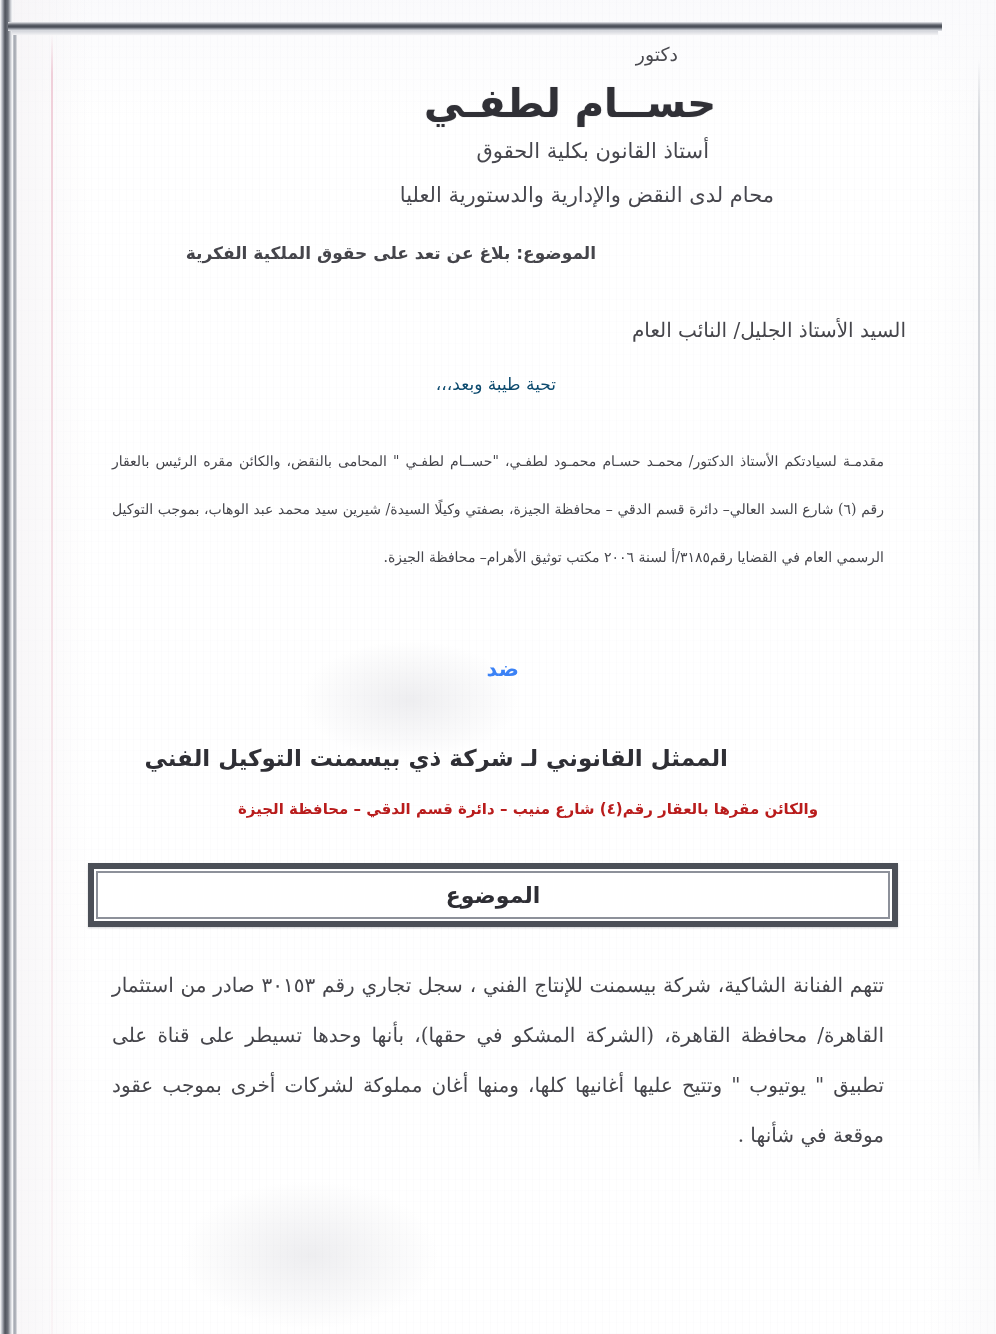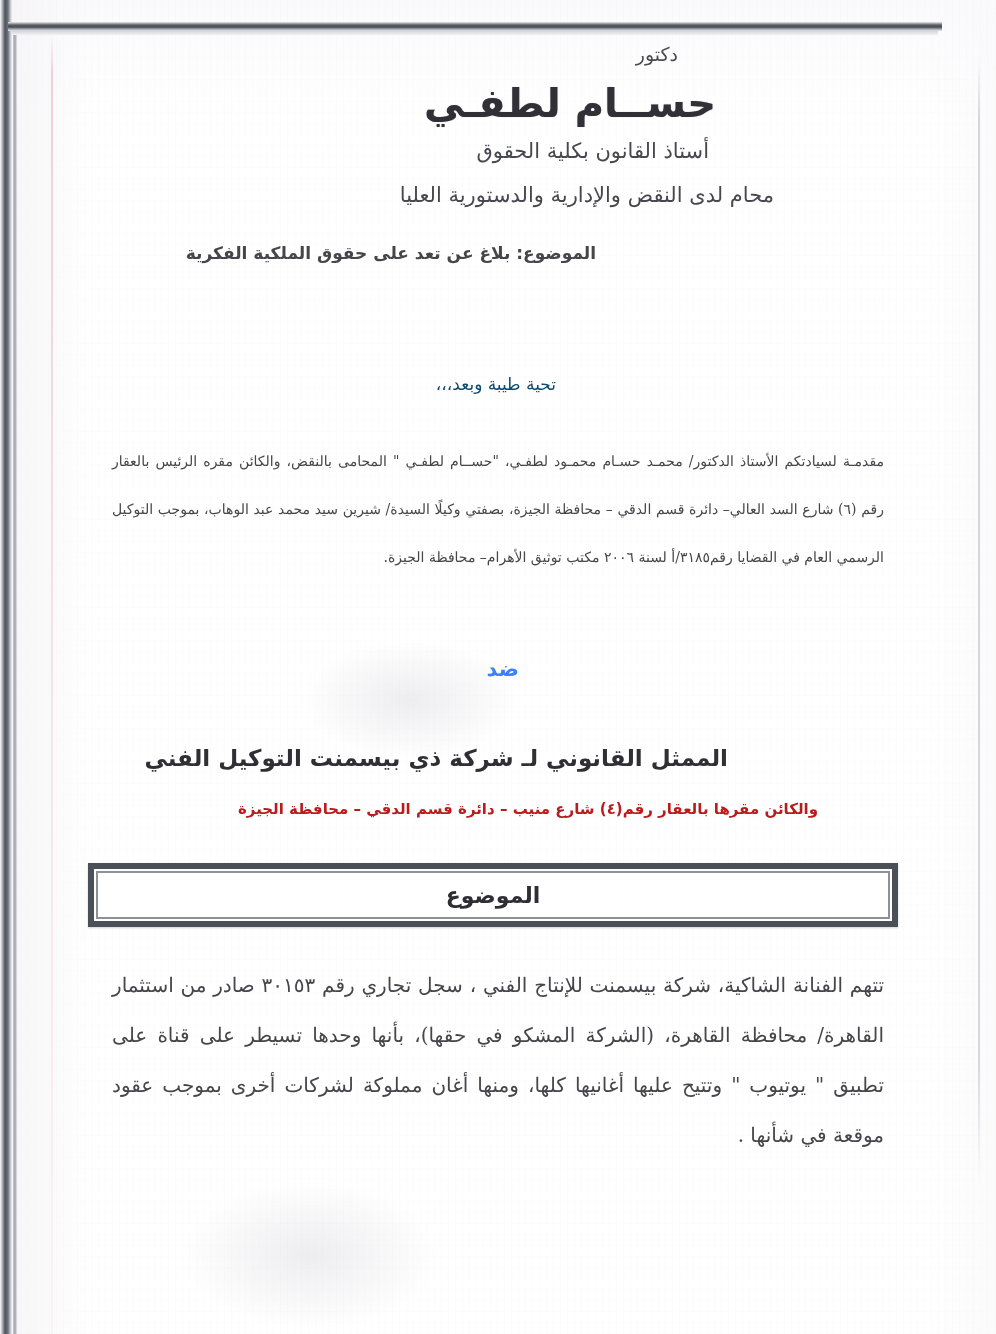--- a/index.html
+++ b/index.html
@@ -228,20 +228,21 @@
     <div class="ln doctor-label">دكتور</div>
 
     <div class="ln lawyer-name">حســام لطفـي</div>
 
     <div class="ln lawyer-title-1">أستاذ القانون بكلية الحقوق</div>
 
     <div class="ln lawyer-title-2">محام لدى النقض والإدارية والدستورية العليا</div>
 
     <div class="ln subject-line">الموضوع: بلاغ عن تعد على حقوق الملكية الفكرية</div>
 
+    <div class="ln addressee">السيد الأستاذ الجليل/ النائب العام</div>
 
     <div class="ln greeting">تحية طيبة وبعد،،،</div>
 
     <div id="intro-block" class="body-block">مقدمـة لسيادتكم الأستاذ الدكتور/ محمـد حسـام محمـود لطفـي، "حســام لطفـي " المحامى بالنقض، والكائن مقره الرئيس بالعقار رقم (٦) شارع السد العالي– دائرة قسم الدقي – محافظة الجيزة، بصفتي وكيلًا السيدة/ شيرين سيد محمد عبد الوهاب، بموجب التوكيل الرسمي العام في القضايا رقم٣١٨٥/أ لسنة ٢٠٠٦ مكتب توثيق الأهرام– محافظة الجيزة.</div>
 
     <div class="ln against">ضد</div>
 
     <div class="ln defendant">الممثل القانوني لـ شركة ذي بيسمنت التوكيل الفني</div>
 
     <div class="ln defendant-addr">والكائن مقرها بالعقار رقم(٤) شارع منيب – دائرة قسم الدقي – محافظة الجيزة</div>

